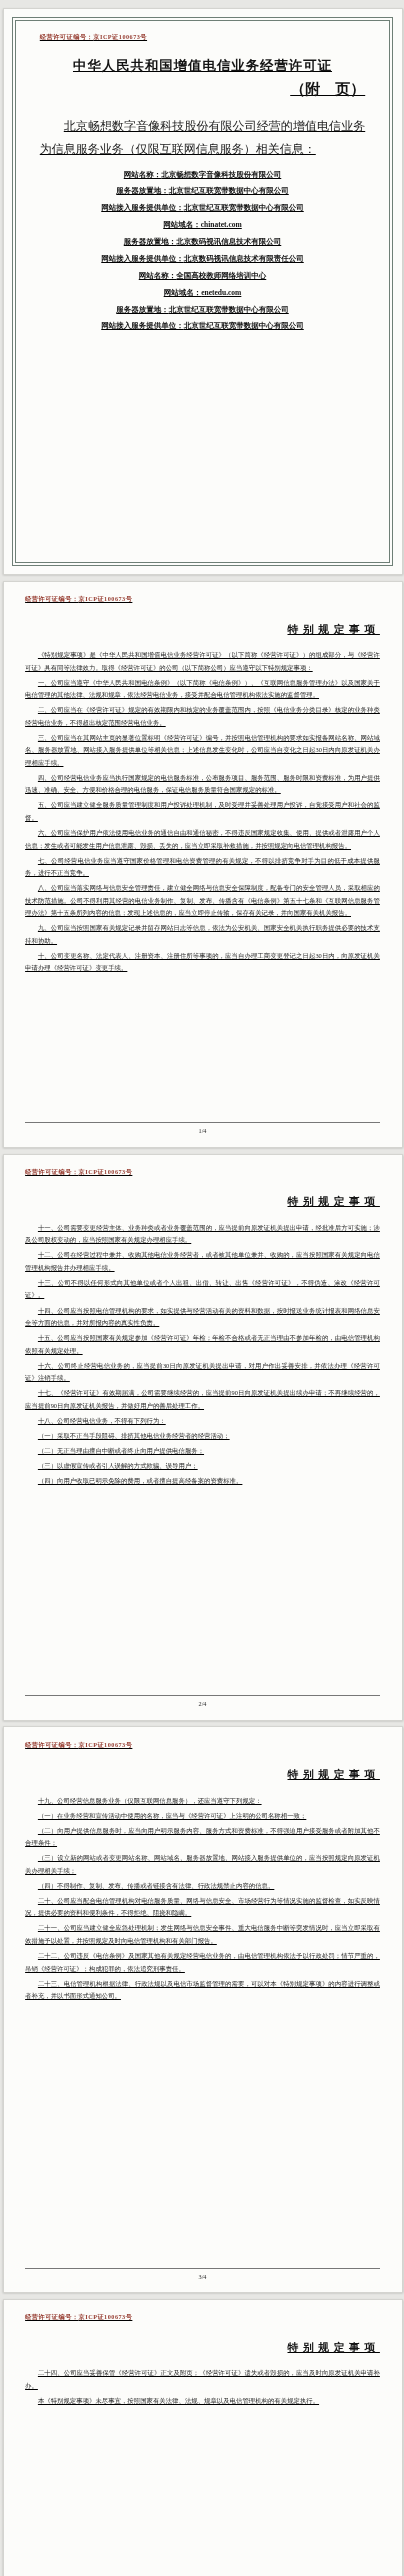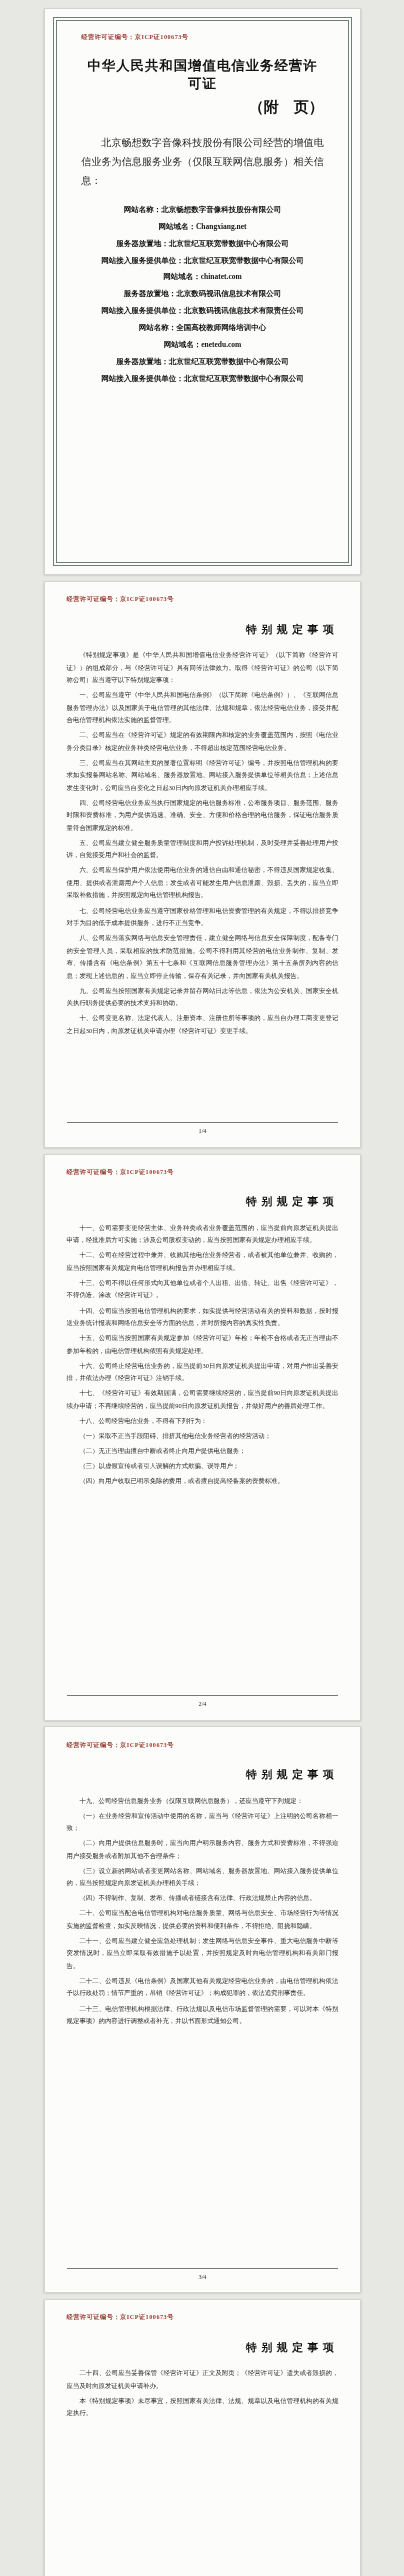--- a/index.html
+++ b/index.html
@@ -4,28 +4,29 @@
 <style>
   * { margin: 0; padding: 0; box-sizing: border-box; }
   html, body { background: #e7e7e4; }
   body {
     font-family: "Liberation Serif", "DejaVu Serif", serif;
     padding: 8.2px 0 5.2px;
     width: 405px;
     margin: 0 auto;
   }
   .page {
-    width: 317px;
+    width: 400px;
     height: 567px;
     margin: 0 auto 5.7px;
     background: #fcfcfa;
     border: 0.5px solid #d4d4d0;
     box-shadow: 0 0.5px 2.1px rgba(0,0,0,0.22);
     position: relative;
     overflow: hidden;
+    text-decoration: underline;
   }
   
   .page.cert { padding: 8.2px; }
   .frame-outer {
     height: 100%;
     border: 0.5px solid #6e7f76;
     padding: 2.1px;
   }
   .frame-inner {
     height: 100%;
@@ -47,25 +48,25 @@
     color: #141414;
   }
   .cert-subtitle {
     text-align: right;
     font-size: 15px;
     font-weight: bold;
     margin: 5.2px 0 15.5px;
     color: #141414;
   }
   .cert-intro {
-    font-size: 10px;
+    font-size: 12px;
     line-height: 1.9;
     text-indent: 2em;
     color: #1b1b1b;
-    margin-bottom: 12px;
+    margin-bottom: 6px;
     text-align: justify;
   }
   .entry-line {
     font-size: 7.5px;
     font-weight: bold;
     line-height: 2.25;
     color: #141414;
     text-align: center;
   }
   
@@ -108,21 +109,20 @@
 
 <div class="page cert">
   <div class="frame-outer">
     <div class="frame-inner">
       <div class="doc-no"><span>经营许可证编号：</span><span>京ICP证100673号</span></div>
       <h1 class="cert-title">中华人民共和国增值电信业务经营许可证</h1>
       <div class="cert-subtitle">（附　页）</div>
       <p class="cert-intro">北京畅想数字音像科技股份有限公司经营的增值电信业务为信息服务业务（仅限互联网信息服务）相关信息：</p>
       <div class="cert-entries">
           <p class="entry-line"><span>网站名称：</span><span>北京畅想数字音像科技股份有限公司</span></p>
-          <p class="entry-line"><span>网站域名：</span><span>Changxiang.net</span></p>
           <p class="entry-line"><span>服务器放置地：</span><span>北京世纪互联宽带数据中心有限公司</span></p>
           <p class="entry-line"><span>网站接入服务提供单位：</span><span>北京世纪互联宽带数据中心有限公司</span></p>
           <p class="entry-line"><span>网站域名：</span><span>chinatet.com</span></p>
           <p class="entry-line"><span>服务器放置地：</span><span>北京数码视讯信息技术有限公司</span></p>
           <p class="entry-line"><span>网站接入服务提供单位：</span><span>北京数码视讯信息技术有限责任公司</span></p>
           <p class="entry-line"><span>网站名称：</span><span>全国高校教师网络培训中心</span></p>
           <p class="entry-line"><span>网站域名：</span><span>enetedu.com</span></p>
           <p class="entry-line"><span>服务器放置地：</span><span>北京世纪互联宽带数据中心有限公司</span></p>
           <p class="entry-line"><span>网站接入服务提供单位：</span><span>北京世纪互联宽带数据中心有限公司</span></p>
         </div>

